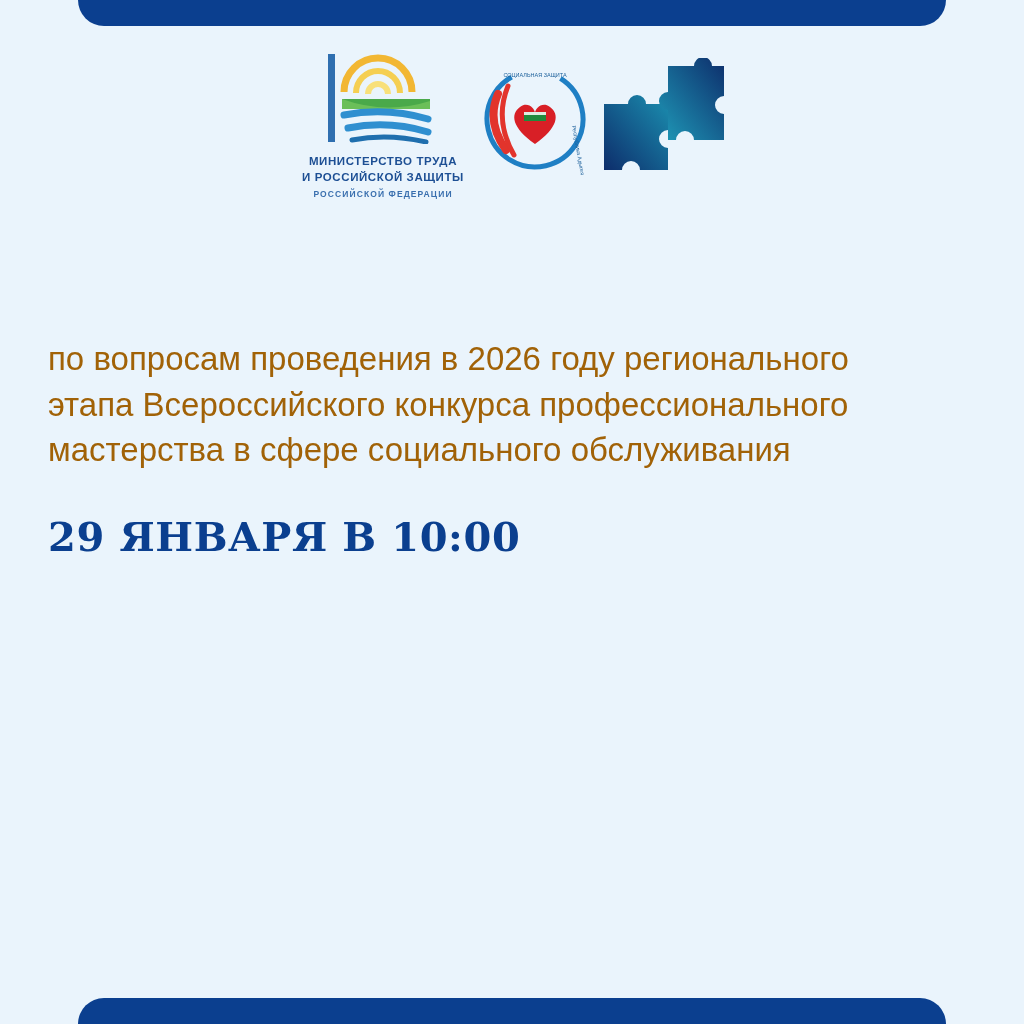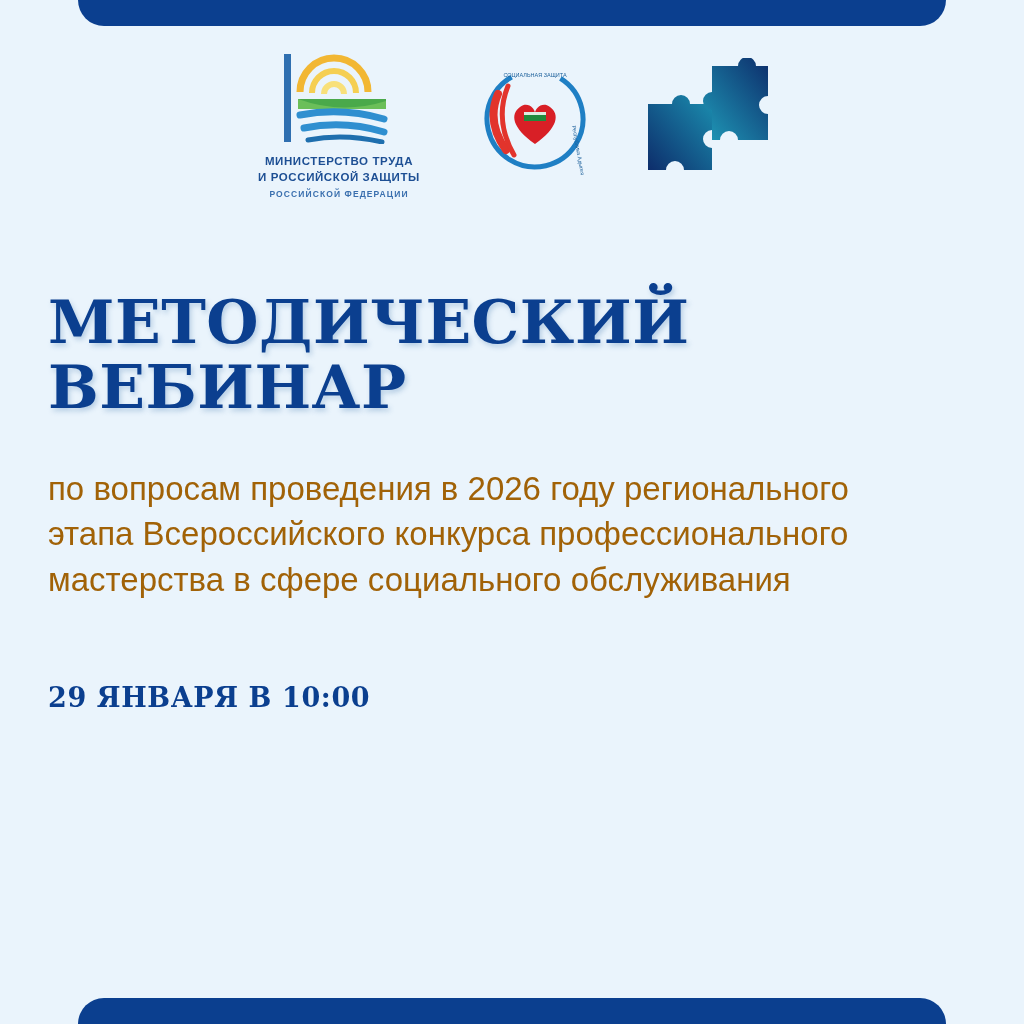--- a/index.html
+++ b/index.html
@@ -36,21 +36,20 @@
 
   
   .logo-row {
     position: absolute;
     top: 52px;
     left: 0;
     width: 1024px;
     display: flex;
     align-items: flex-start;
     justify-content: center;
-    gap: 44px;
   }
 
   .logo-mintrud {
     width: 185px;
     display: flex;
     flex-direction: column;
     align-items: center;
   }
   .mintrud-mark {
     width: 118px;
@@ -107,24 +106,24 @@
   }
   .subtitle {
     margin: 46px 0 0 0;
     font-size: 33px;
     line-height: 1.38;
     color: #a16207;
     max-width: 830px;
     font-weight: 500;
   }
   .datetime {
-    margin: 80px 0 0 0;
+    margin: 40px 0 0 0;
     font-family: "DejaVu Serif", "Liberation Serif", serif;
     font-weight: bold;
-    font-size: 27px;
+    font-size: 40px;
     letter-spacing: 0.6px;
     color: #0b3f8f;
   }
 </style>
 </head>
 <body>
 
 <div class="bar bar-top"></div>
 
 <div class="logo-row">
@@ -202,21 +201,17 @@
                a9 9 0 1 0 -18 0 h-18 z" fill="url(#pz1)"></path>
 
       <path d="M74 8 h26 a9 9 0 1 1 18 0 h12 v30 a9 9 0 1 0 0 18 v26 h-30
                a9 9 0 1 0 -18 0 h-8 v-30 a9 9 0 1 1 0 -18 z" fill="url(#pz2)"></path>
     </svg>
   </div>
 
 </div>
 
 <div class="content">
-  <h1 class="title">
-    <span>МЕТОДИЧЕСКИЙ</span><br>
-    <span>ВЕБИНАР</span>
-  </h1>
   <p class="subtitle">по вопросам проведения в 2026 году регионального этапа Всероссийского конкурса профессионального мастерства в сфере социального обслуживания</p>
   <p class="datetime">29 ЯНВАРЯ В 10:00</p>
 </div>
 
 <div class="bar bar-bottom"></div>
 
 </body></html>

